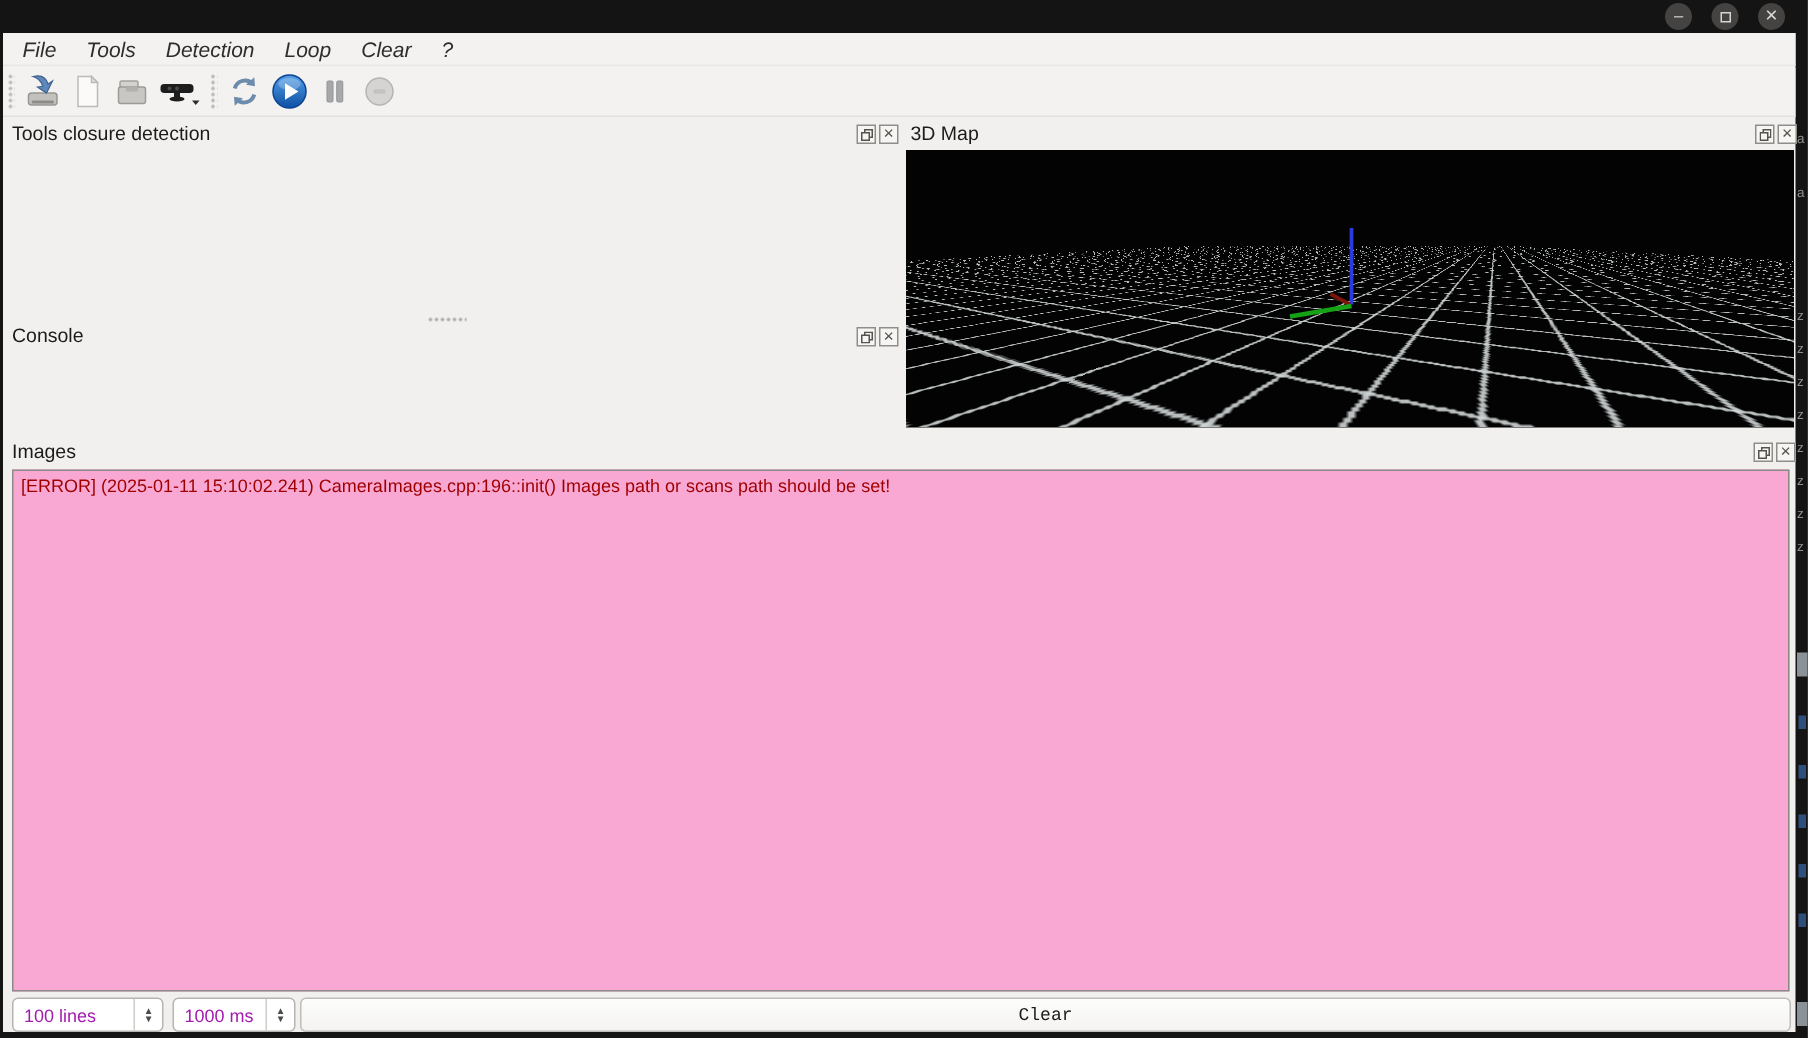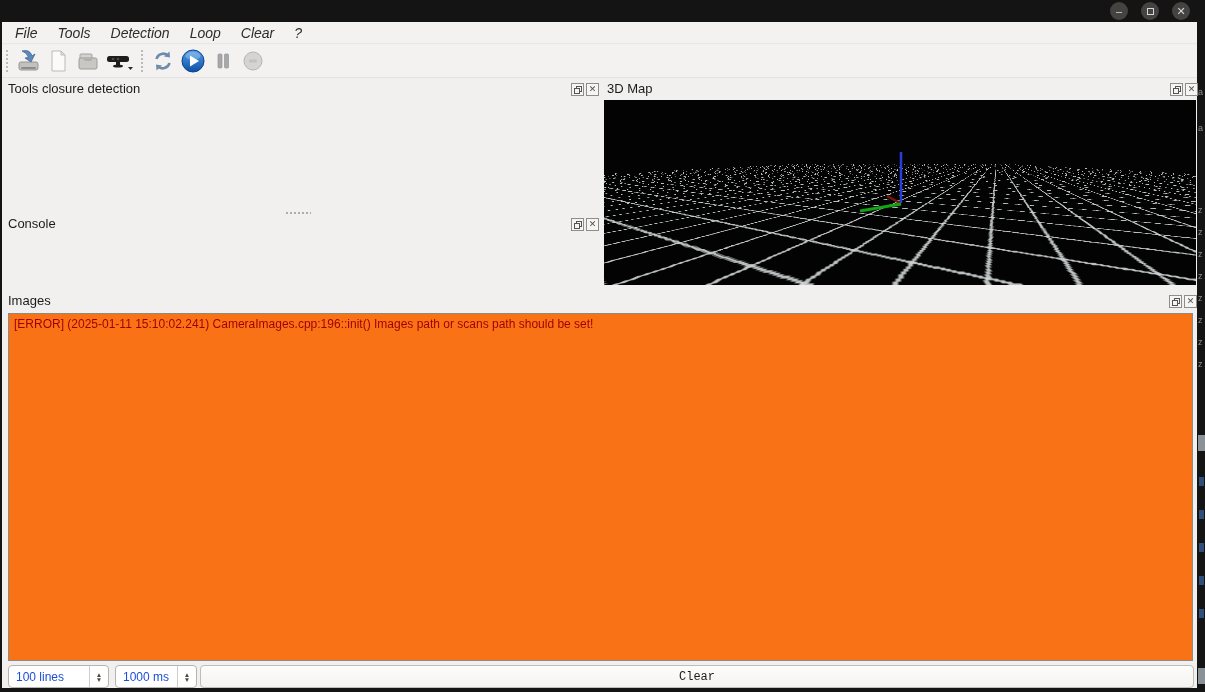--- a/index.html
+++ b/index.html
@@ -51,26 +51,26 @@
       repeating-linear-gradient(24deg,  rgba(205,210,210,.9) 0 1.8px, transparent 1.8px 30px),
       repeating-linear-gradient(114deg, rgba(205,210,210,.9) 0 1.8px, transparent 1.8px 30px);
   }
   .axes { position:absolute; left:0; top:0; }
   
   .split-dots { position:absolute; left:283px; top:189px; width:26px; height:4px;
     background-image:radial-gradient(circle, #aeaca9 1px, transparent 1.2px);
     background-size:4px 4px; }
   
   .console-box { position:absolute; left:6px; top:291px; width:1185px; height:348px;
-    background:#f97316; border:1px solid #8c8a87; padding:3px 5px; overflow:hidden; }
+    background:#f9a8d4; border:1px solid #8c8a87; padding:3px 5px; overflow:hidden; }
   .console-line { font-size:12px; color:#9e0000; white-space:nowrap; }
   
   .spinbox { position:absolute; height:23px; background:#fff; border:1px solid #b6b4b1;
     border-radius:4px; display:flex; align-items:center; }
-  .spin-val { flex:1; font-size:12px; color:#1d4ed8; padding-left:7px; }
+  .spin-val { flex:1; font-size:12px; color:#a21caf; padding-left:7px; }
   .spin-steps { width:19px; height:100%; border-left:1px solid #cfcdca; display:flex;
     flex-direction:column; align-items:center; justify-content:center; }
   .spin-steps span { font-size:6.5px; color:#4d4b48; line-height:5px; cursor:default; }
   .clear-btn { position:absolute; left:198px; top:643px; width:994px; height:23px;
     background:linear-gradient(#fdfdfc,#f4f3f1); border:1px solid #bfbdba; border-radius:4px;
     font-size:12px; color:#1b1b1b; display:flex; align-items:center; justify-content:center;font-family:Liberation Mono, monospace; }
   
   .edge-glyph { position:absolute; font-size:9px; color:#8f8f8f; line-height:9px; }
   .edge-mark-blue { position:absolute; width:5px; height:9px; background:#2e4e7c; }
   .edge-mark-gray { position:absolute; width:7px; height:16px; background:#8b9297; }

